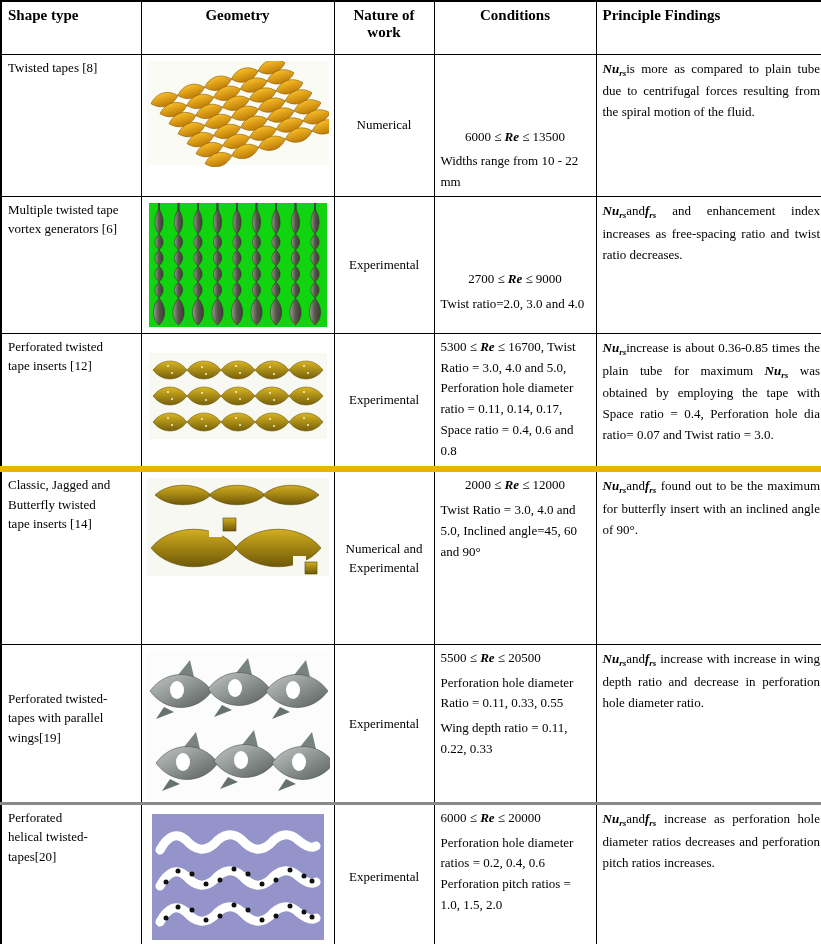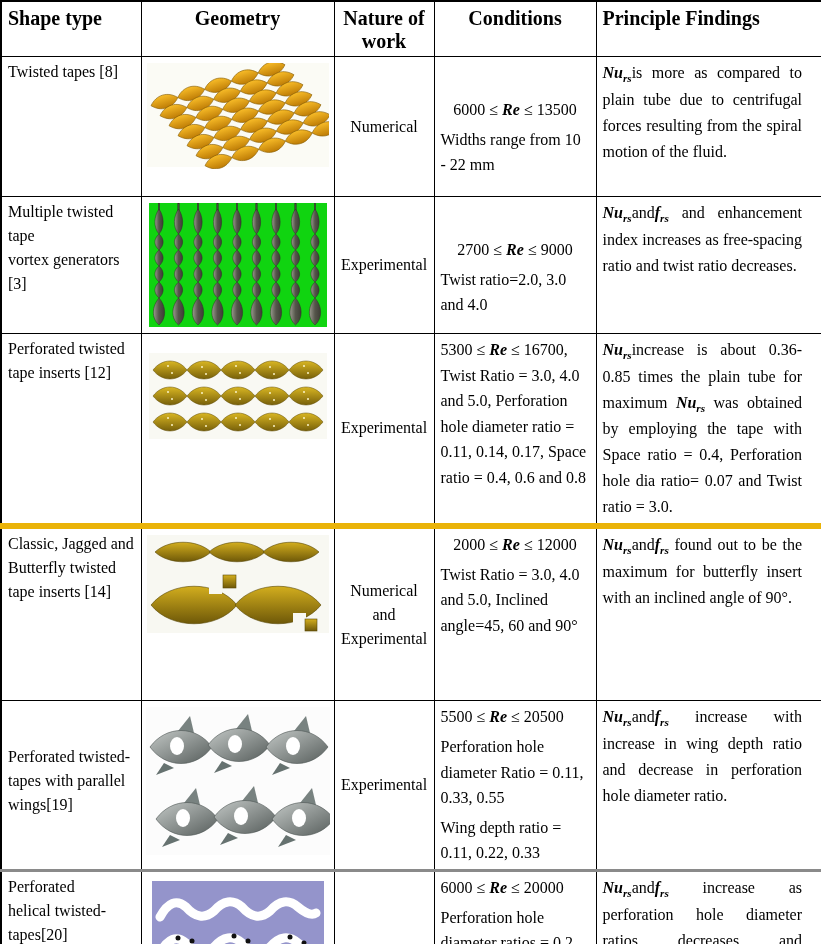--- a/index.html
+++ b/index.html
@@ -8,37 +8,37 @@
     border-collapse: collapse;
     table-layout: fixed;
     width: 821px;
     border: 2px solid #000;
     border-bottom: 3px solid #222;
   }
   td, th {
     border: 1.5px solid #000;
     vertical-align: top;
     padding: 3px 6px;
-    font-size: 16px;
+    font-size: 13px;
     overflow: hidden;
   }
-  thead th { font-size: 20px; font-weight: bold; padding-top: 5px; }
+  thead th { font-size: 15px; font-weight: bold; padding-top: 5px; }
   th.h-shape, th.h-findings { text-align: left; }
   th.h-geo, th.h-nature, th.h-cond { text-align: center; margin-top: 14px; }
   td.shape { white-space: pre-line; line-height: 1.5; }
   td.geometry { text-align: center; padding: 3px 2px; }
   td.geometry svg { display: block; margin: 3px auto 0 auto; }
   td.nature { vertical-align: middle; text-align: center; line-height: 1.5; }
   td.conditions { line-height: 1.6; }
-  td.findings { line-height: 1.62; padding-right: 19px; }
+  td.findings { line-height: 1.62; padding-right: 1px; }
   .para { margin: 0; }
   td.conditions .para + .para { margin-top: 4px; }
   td.conditions .para.center { text-align: center; }
   td.findings .para { text-align: justify; }
-  tr.r1 td.conditions, tr.r2 td.conditions { padding-top: 40px; }
+  tr.r1 td.conditions, tr.r2 td.conditions { padding-top: 72px; }
   tr.r5 td.shape { padding-top: 44px; }
   tr.r4 td { border-top: 6px solid #eab308; }
   tr.r6 td { border-top: 3px solid #8a8a8a; }
   .bi { font-weight: bold; font-style: italic; }
   .sub { font-weight: bold; font-style: italic; font-size: 0.7em; vertical-align: -0.32em; }
 </style>
 </head>
 <body>
 
 <table class="review">
@@ -94,21 +94,21 @@
           <div class="para center"><span>6000 ≤ </span><span class="bi">Re</span><span> ≤ 13500</span></div>
           <div class="para"><span>Widths range from 10 - 22 mm</span></div>
         </td>
       <td class="findings">
           <div class="para"><span class="bi">Nu</span><span class="sub">rs</span><span>is more as compared to plain tube due to centrifugal forces resulting from the spiral motion of the fluid.</span></div>
         </td>
     </tr>
 
     <tr class="r2" style="height:137px">
       <td class="shape">Multiple twisted tape
-vortex generators [3]</td>
+vortex generators [6]</td>
       <td class="geometry">
         <svg width="178" height="124" viewBox="0 0 178 124">
           <defs>
             <linearGradient id="gray2" x1="0" y1="0" x2="1" y2="0">
               <stop offset="0" stop-color="#9a9a8e"></stop>
                 <stop offset="0.5" stop-color="#55554b"></stop>
                 <stop offset="1" stop-color="#3d3d35"></stop>
             </linearGradient>
             <g id="vcol">
               <rect x="9.3" y="0" width="1.4" height="8" fill="#4a4a42"></rect>

